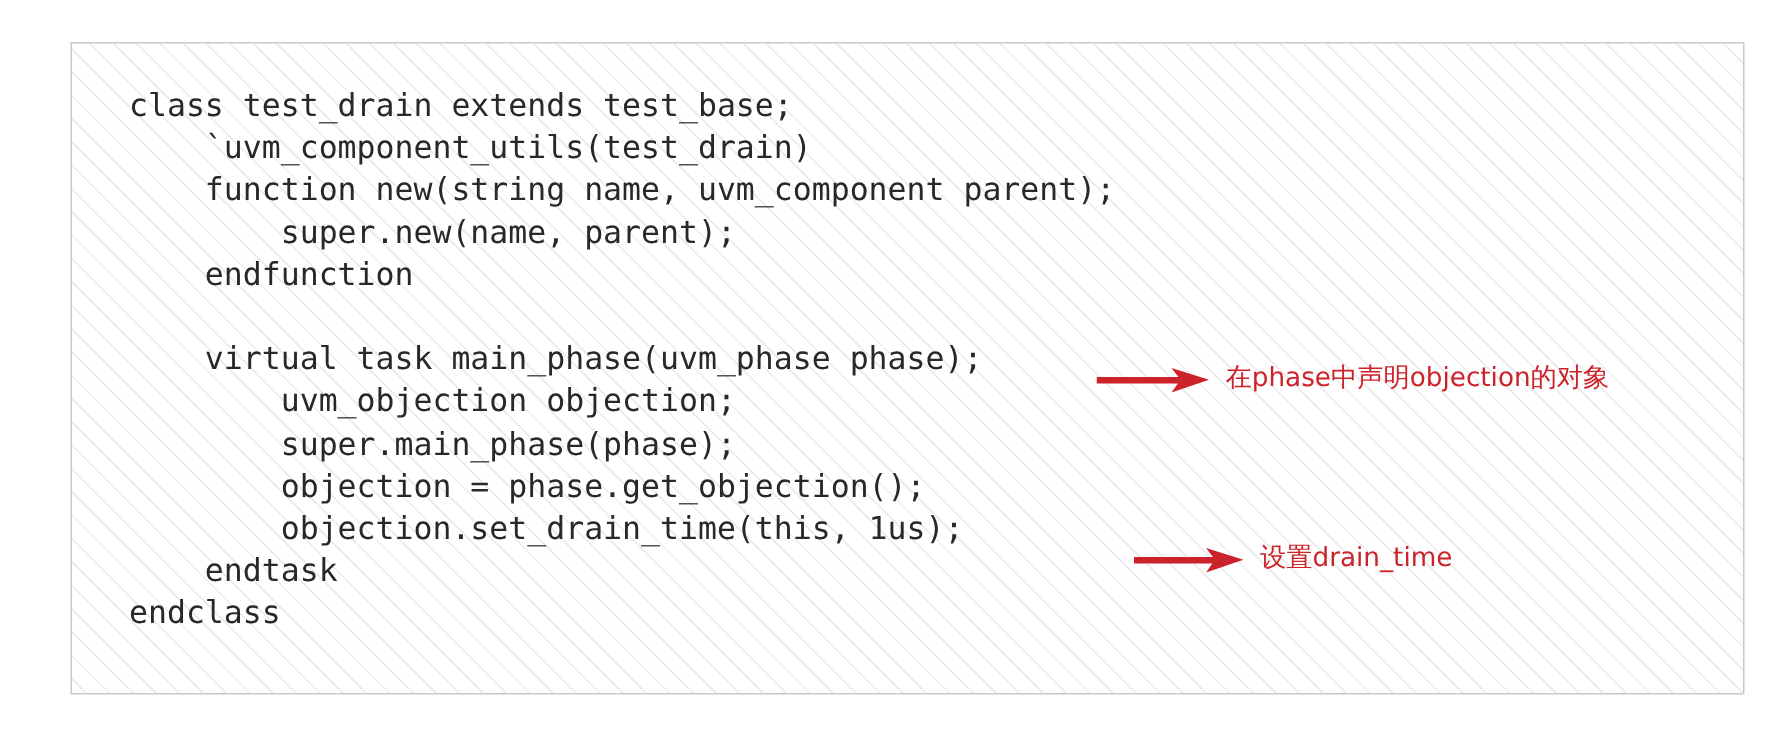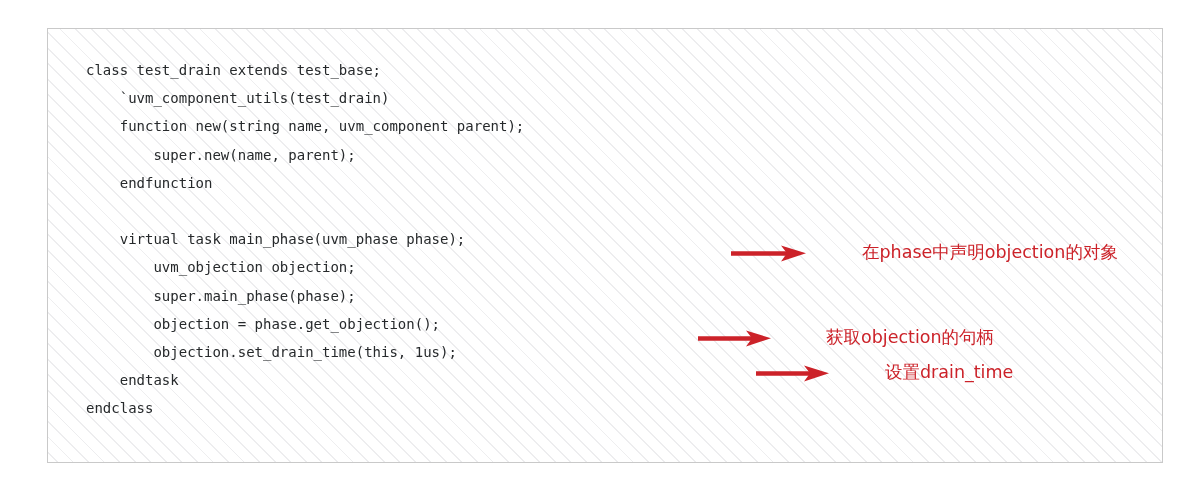--- a/index.html
+++ b/index.html
@@ -43,21 +43,21 @@
     overflow: hidden;
   }
 
   
   #code-block {
     position: absolute;
     left: 38px;
     top: 27px;
     margin: 0;
     font-family: "DejaVu Sans Mono", "Liberation Mono", monospace;
-    font-size: 14px;
+    font-size: 21px;
     line-height: 28.2px;
     color: #26292b;
     white-space: pre;
     letter-spacing: 0px;
     font-weight: 500;
   }
 
   
   #annotations {
     position: absolute;
@@ -66,21 +66,20 @@
     width: 1194px;
     height: 504px;
     pointer-events: none;
   }
   .annotation {
     position: absolute;
     display: flex;
     align-items: center;
     height: 26px;
     pointer-events: auto;
-    gap: 45px;
   }
   .annotation .arrow {
     display: block;
     flex: 0 0 auto;
   }
   .annotation .note-text {
     font-family: "DejaVu Sans", "Liberation Sans", sans-serif;
     font-size: 17.5px;
     line-height: 1;
     white-space: nowrap;
@@ -120,27 +119,20 @@
   <div id="annotations">
 
     <div class="annotation" id="ann-0">
       <svg class="arrow" width="76" height="22" viewBox="0 0 76 22">
         <path d="M0 11.5 L56 11.5" stroke="#cc2229" stroke-width="4.4" stroke-linecap="butt" fill="none"></path>
         <path d="M50 3.4 L75 11.2 L50 19.6 L56 11.2 Z" fill="#cc2229"></path>
       </svg>
       <span class="note-text" style="color:#cc2229">在phase中声明objection的对象</span>
     </div>
 
-    <div class="annotation" id="ann-1">
-      <svg class="arrow" width="74" height="22" viewBox="0 0 74 22">
-        <path d="M0 11.5 L54 11.5" stroke="#cc2229" stroke-width="4.4" stroke-linecap="butt" fill="none"></path>
-        <path d="M48 3.4 L73 11.2 L48 19.6 L54 11.2 Z" fill="#cc2229"></path>
-      </svg>
-      <span class="note-text" style="color:#cc2229">获取objection的句柄</span>
-    </div>
 
     <div class="annotation" id="ann-2">
       <svg class="arrow" width="74" height="22" viewBox="0 0 74 22">
         <path d="M0 11.5 L54 11.5" stroke="#cc2229" stroke-width="4.4" stroke-linecap="butt" fill="none"></path>
         <path d="M48 3.4 L73 11.2 L48 19.6 L54 11.2 Z" fill="#cc2229"></path>
       </svg>
       <span class="note-text" style="color:#cc2229">设置drain_time</span>
     </div>
 
   </div>

